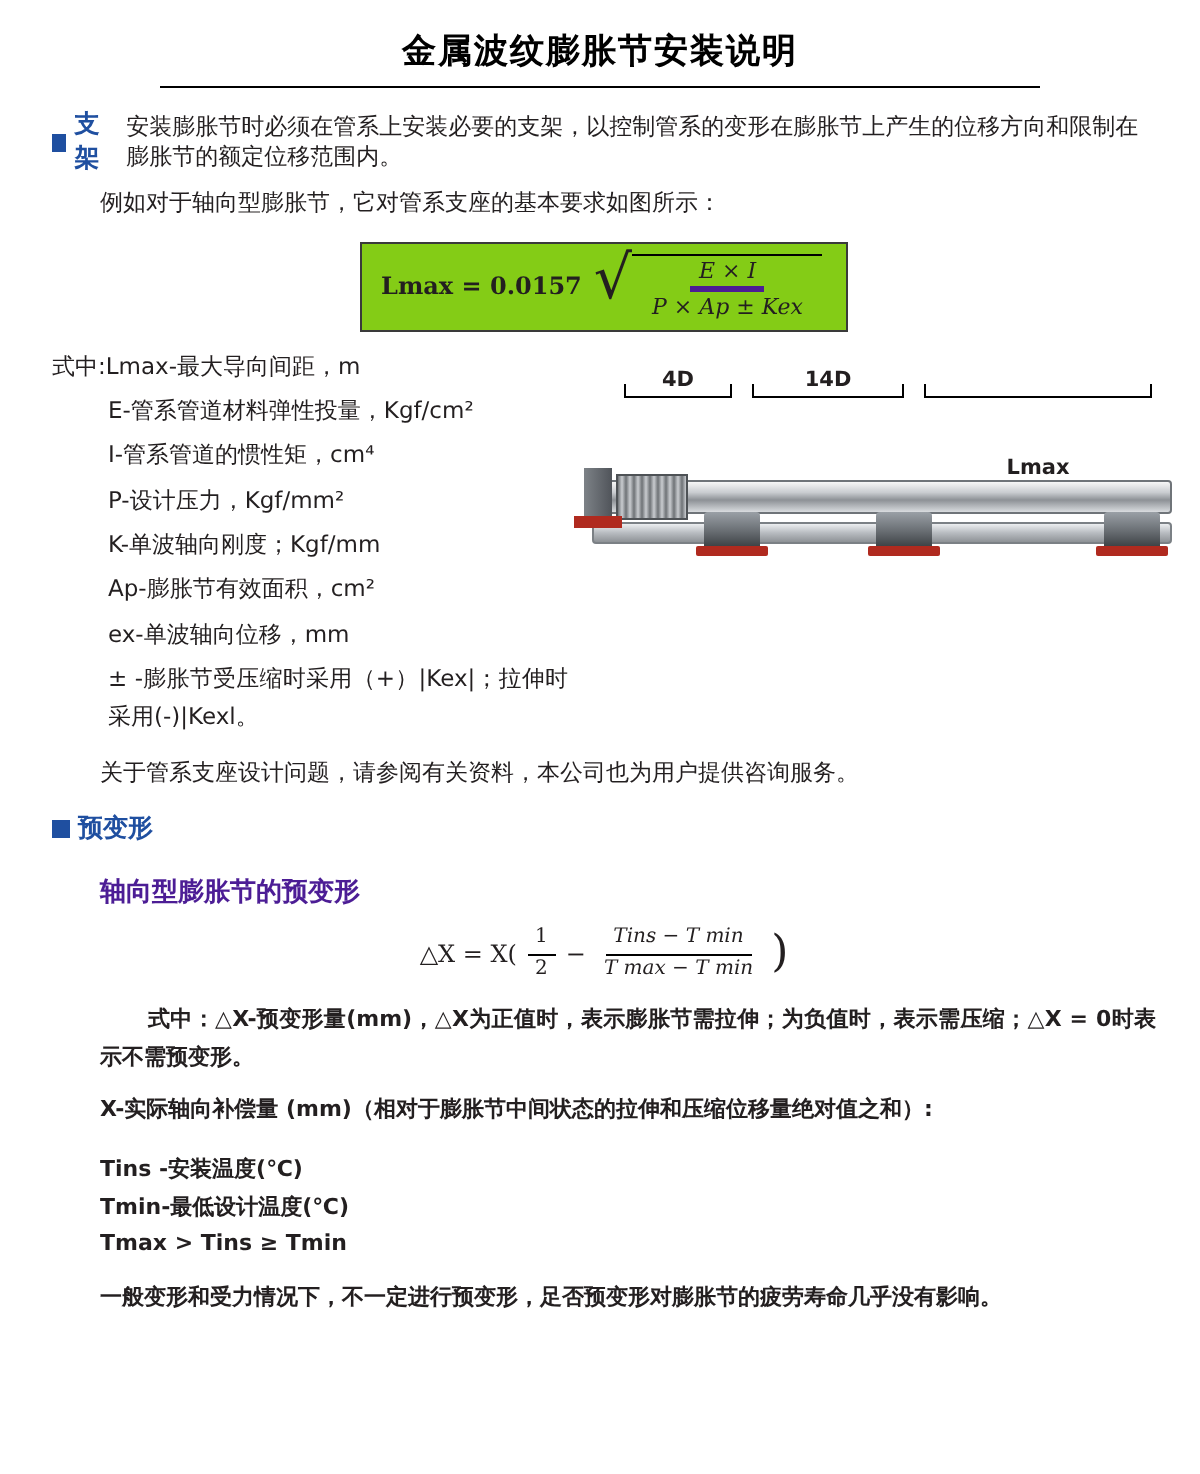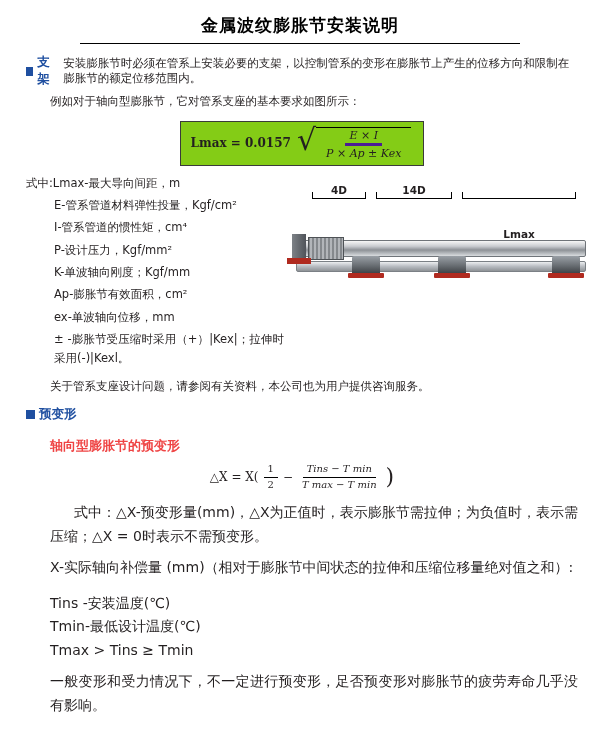--- a/index.html
+++ b/index.html
@@ -58,29 +58,30 @@
   .sq-head .mark {
     display: inline-block;
     width: 9px;
     height: 9px;
     background: #1f4fa0;
   }
   .sq-head .txt { color: #1f4fa0; }
   .sub-head {
     font-size: 13px;
     font-weight: bold;
-    color: #ef4444;
+    color: #4c1d95;
     margin: 14px 0 8px 0;
     padding-left: 24px;
   }
   .list-line {
-    font-size: 14px;
+    font-size: 11px;
     line-height: 1.68;
     padding-left: 24px;
     margin: 0;
+    font-weight: bold;
   }
   .formula-wrap {
     display: flex;
     justify-content: center;
     margin: 10px 0 8px 0;
   }
   .formula-box {
     border: 1px solid #3a3a3a;
     padding: 5px 12px 5px 10px;
     display: flex;

